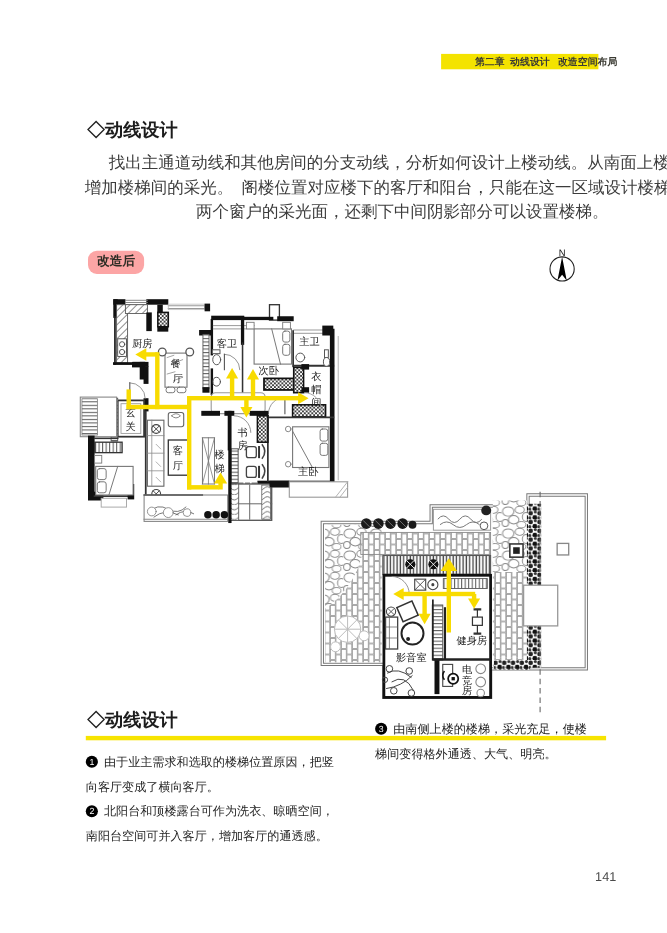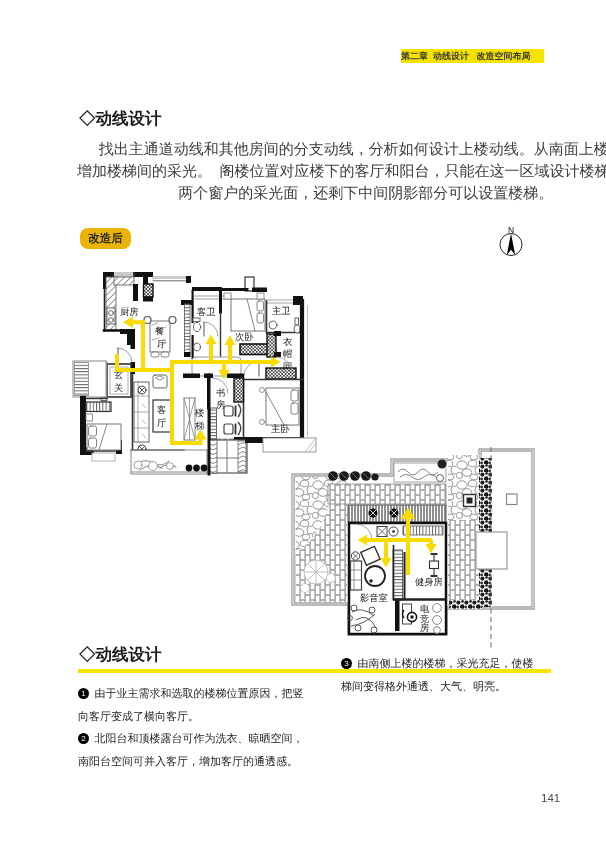--- a/index.html
+++ b/index.html
@@ -9,29 +9,29 @@
   .serif{font-family:"Liberation Serif",serif;}
   .num{display:inline-block;width:11px;height:11px;border-radius:50%;background:#000;color:#fff;
        text-align:center;line-height:11.5px;font-size:8px;font-family:"Liberation Sans",sans-serif;
        vertical-align:1px;}
 </style>
 </head>
 <body>
 
 <div class="abs" style="left:401px;top:49px;width:143px;height:14px;background:#f4e300;"></div>
 
-<div class="abs" style="left:401px;top:49px;width:143px;height:14px;line-height:14.5px;text-align:left;font-size:9px;font-weight:bold;color:#3b3b33;white-space:nowrap;">第二章&nbsp;&nbsp;动线设计&nbsp;&nbsp;&nbsp;改造空间布局</div>
+<div class="abs" style="left:401px;top:49px;width:143px;height:14px;line-height:14.5px;text-align:center;font-size:9px;font-weight:bold;color:#3b3b33;white-space:nowrap;padding-left:24px;">第二章&nbsp;&nbsp;动线设计&nbsp;&nbsp;&nbsp;改造空间布局</div>
 
 <div class="abs serif" style="left:79px;top:108px;font-size:16.5px;font-weight:bold;color:#1c1c1c;">◇动线设计</div>
 
 <div class="abs" style="left:77px;top:137.5px;font-size:15px;line-height:22px;color:#3c3c3c;white-space:nowrap;text-align:center;">
 <span style="margin-left:21px;"></span>找出主通道动线和其他房间的分支动线，分析如何设计上楼动线。从南面上楼，可以<br>增加楼梯间的采光。 阁楼位置对应楼下的客厅和阳台，只能在这一区域设计楼梯。去掉<br>两个窗户的采光面，还剩下中间阴影部分可以设置楼梯。
 </div>
 
-<div class="abs" style="left:80px;top:228px;width:51px;height:21px;background:#eab308;border-radius:8px;text-align:center;line-height:21px;font-size:11.5px;font-weight:bold;color:#2c2c24;">改造后</div>
+<div class="abs" style="left:80px;top:228px;width:51px;height:21px;background:#fca5a5;border-radius:8px;text-align:center;line-height:21px;font-size:11.5px;font-weight:bold;color:#2c2c24;">改造后</div>
 
 <svg class="abs" style="left:0;top:0;" width="606" height="848" viewBox="0 0 606 848">
 <defs>
   <pattern id="hat" width="4.5" height="4.5" patternUnits="userSpaceOnUse" patternTransform="rotate(45)">
     <rect width="4.5" height="4.5" fill="#fff"></rect>
         <line x1="0" y1="0" x2="0" y2="4.5" stroke="#444" stroke-width="1.1"></line>
   </pattern>
   <pattern id="xh" width="3.4" height="3.4" patternUnits="userSpaceOnUse">
     <rect width="3.4" height="3.4" fill="#fff"></rect>
     <path d="M0 0L3.4 3.4M3.4 0L0 3.4" stroke="#222" stroke-width="0.75"></path>

